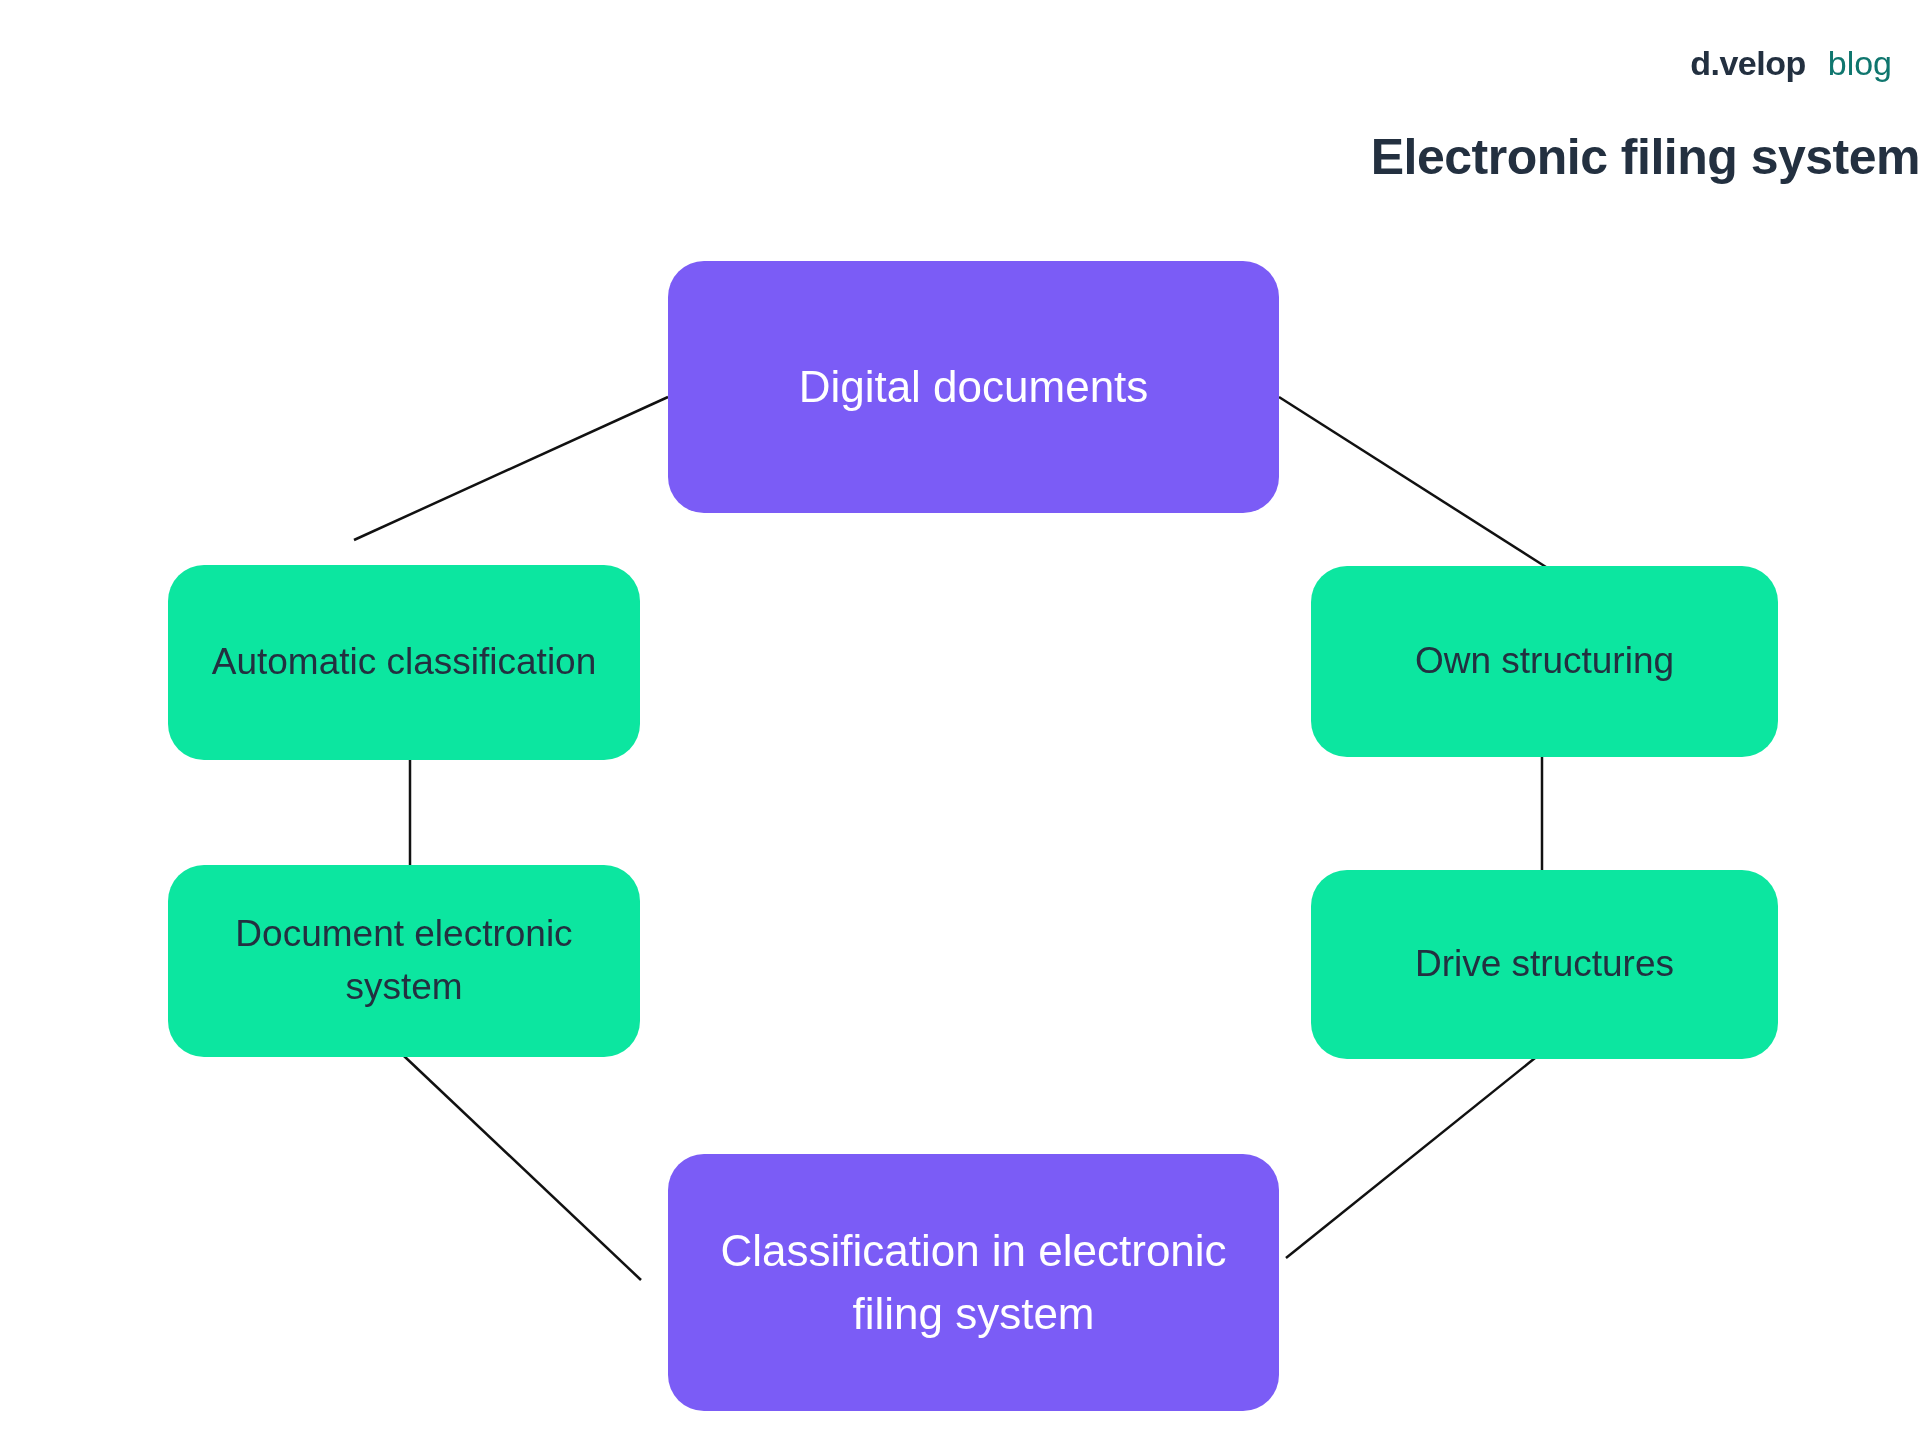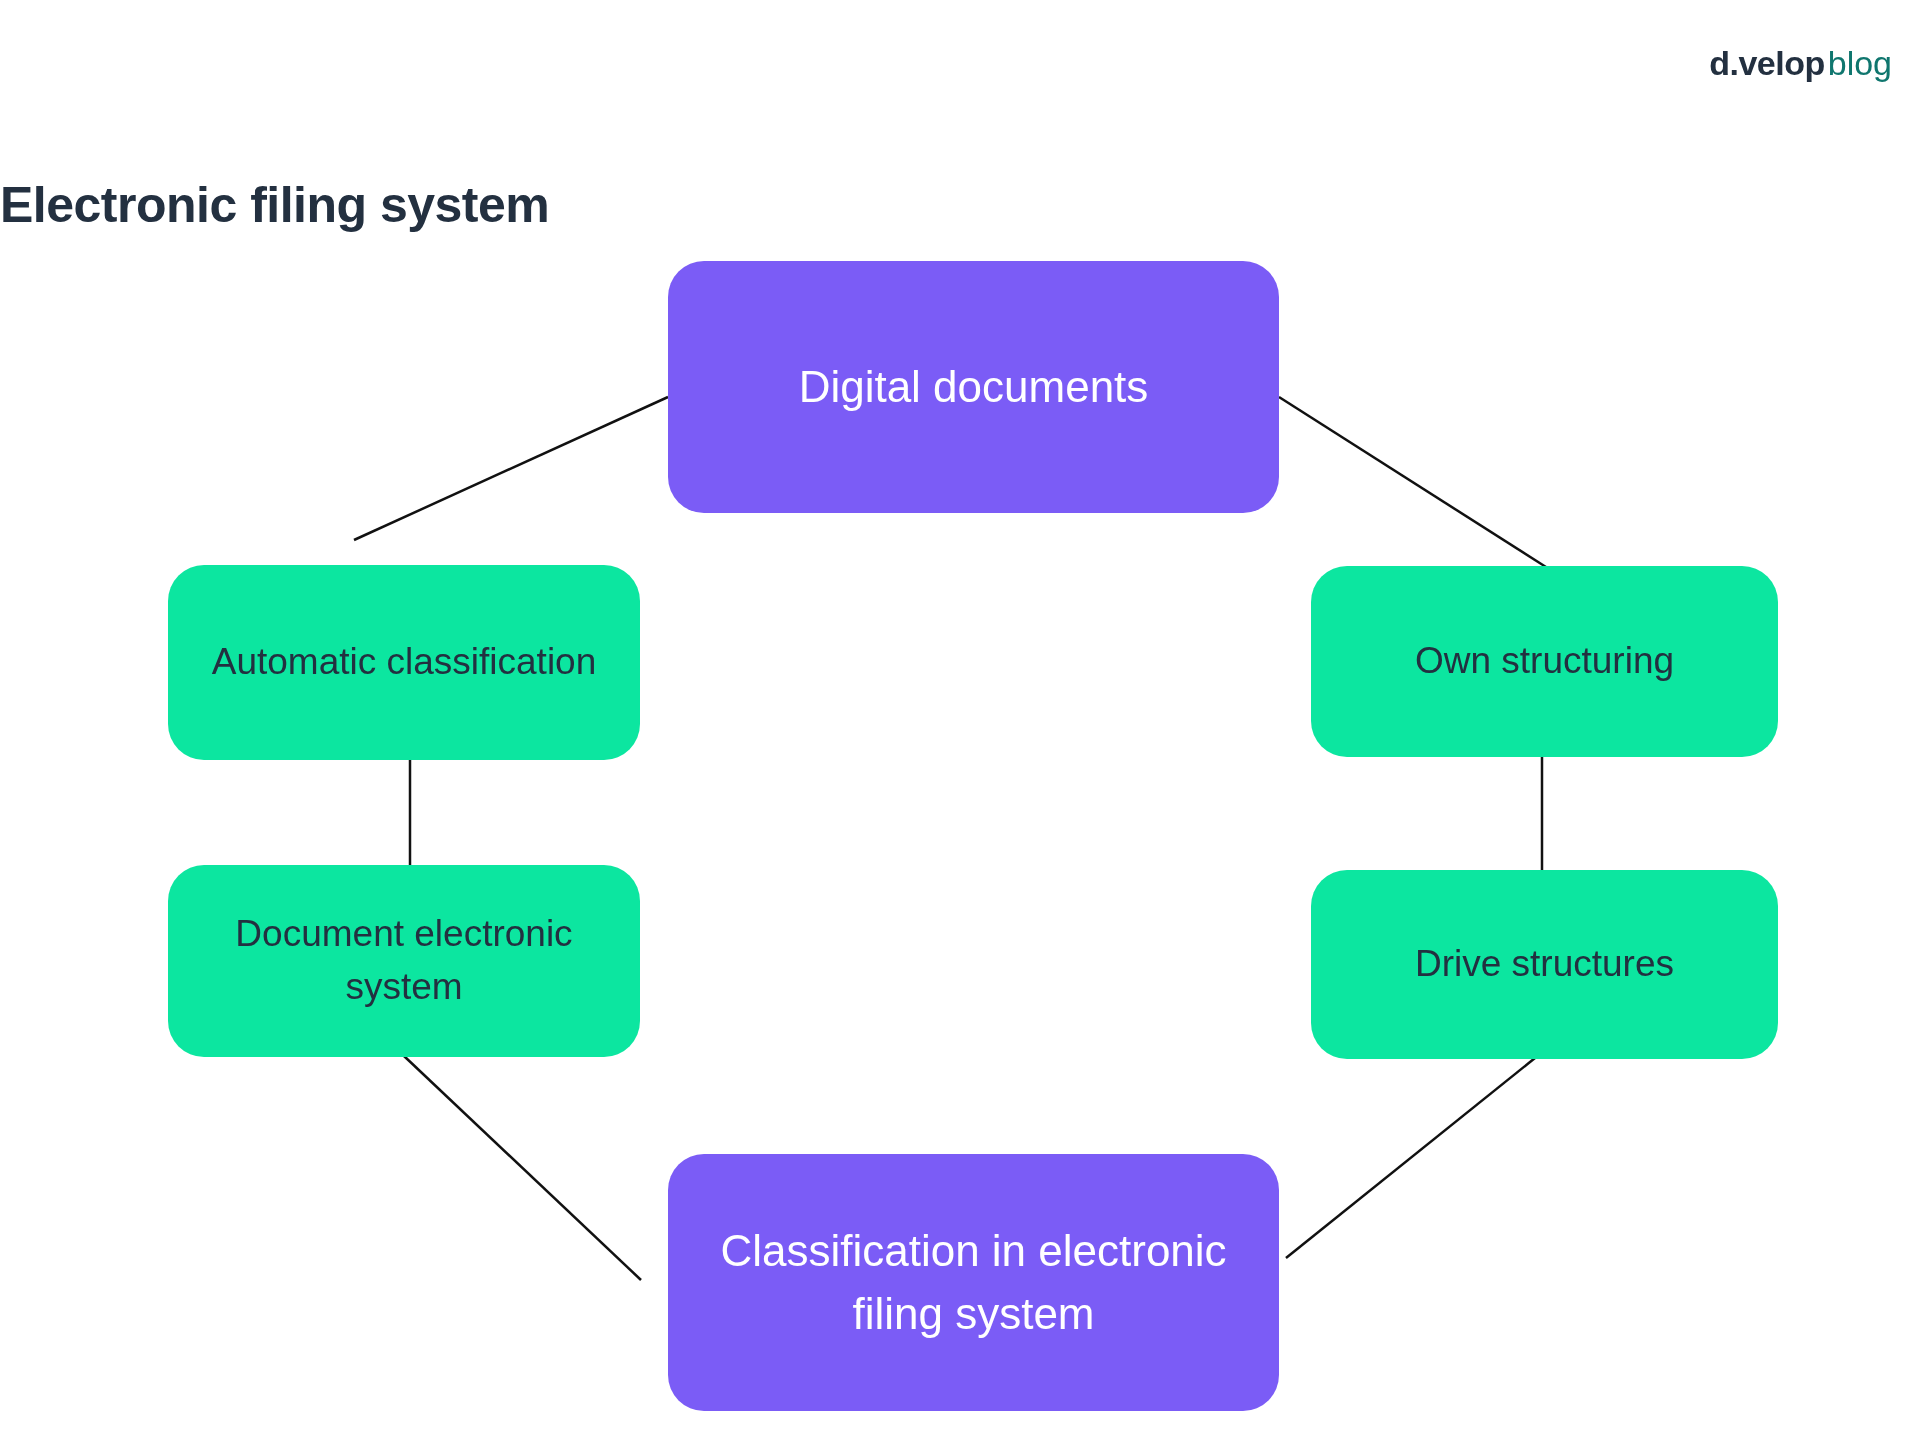--- a/index.html
+++ b/index.html
@@ -19,37 +19,36 @@
     height:1440px;
     background:var(--background);
     overflow:hidden;
   }
   .brand{
     position:absolute;
     top:44px;
     right:28px;
     display:flex;
     align-items:baseline;
-    gap:3px;
+    gap:22px;
     font-size:34px;
     color:var(--text-dark);
   }
   .brand .primary{font-weight:700;letter-spacing:-0.5px;}
   .brand .secondary{font-weight:400;color:#0f766e;}
   .title{
     position:absolute;
     top:128px;
     left:0;
     width:1920px;
-    text-align:left;
+    text-align:right;
     font-size:50px;
     font-weight:700;
     color:var(--text-dark);
     letter-spacing:-0.5px;
-    margin-top:48px;
   }
   svg.connectors{
     position:absolute;
     top:0;left:0;
     width:1920px;height:1440px;
   }
   svg.connectors line{
     stroke:var(--line);
     stroke-width:2.5;
   }

